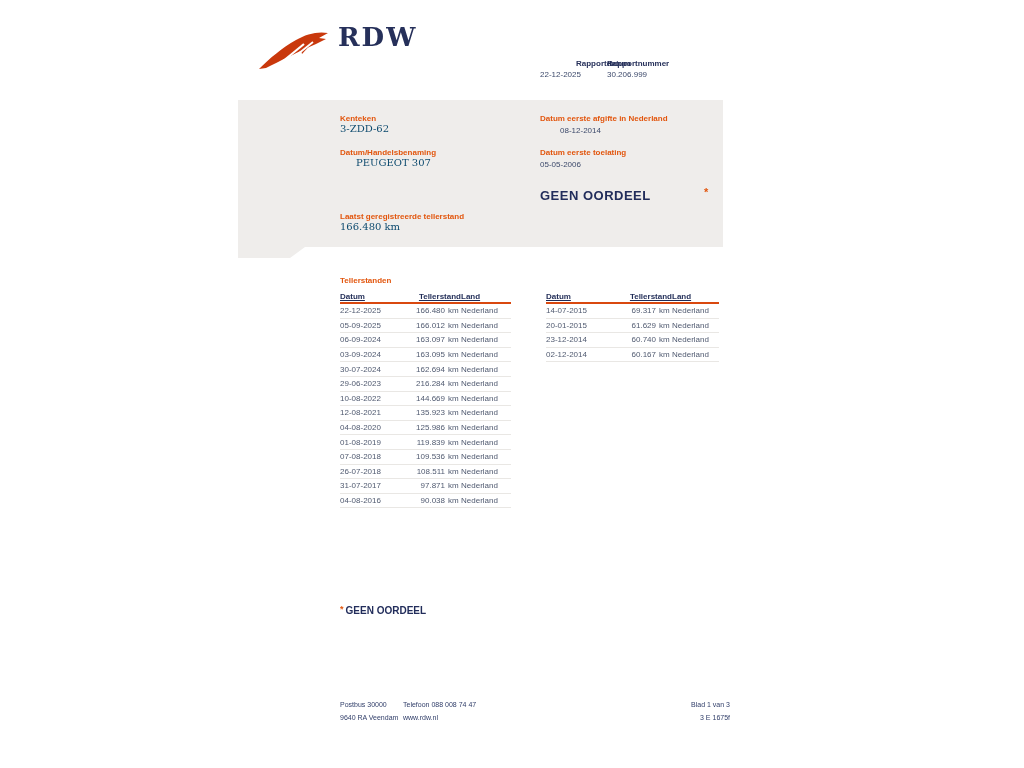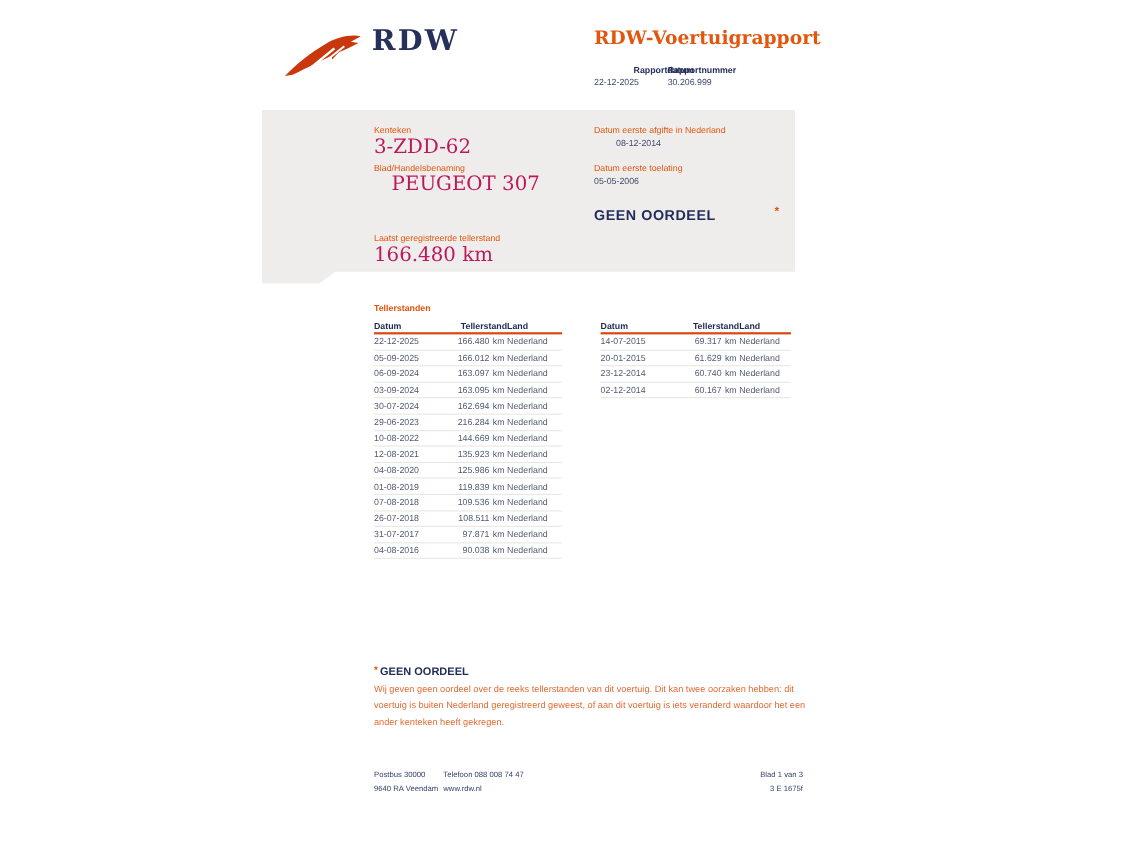--- a/index.html
+++ b/index.html
@@ -11,35 +11,35 @@
   #rdw-wordmark{left:338px;top:22px;font-family:"DejaVu Serif",serif;font-size:26px;
        font-weight:600;letter-spacing:2px;color:#26305a;}
   #report-title{left:540px;top:25px;font-family:"DejaVu Serif",serif;font-size:17px;
        font-weight:700;color:#e2560e;}
   .meta-label{font-size:8px;font-weight:700;color:#26305a;}
   .meta-value{font-size:8px;color:#3d4a6b;}
 
   
   #vehicle-panel{left:238px;top:100px;width:485px;height:158px;background:#efedeb;
        clip-path:polygon(0 0,485px 0,485px 147px,67px 147px,52px 158px,0 158px);}
-  .fld-label{position:absolute;font-size:8px;font-weight:400;color:#e2560e;}
-  .fld-value-big{position:absolute;font-family:"DejaVu Serif",serif;font-size:18px;
-       font-weight:500;color:#be185d;text-align:center;}
+  .fld-label{position:absolute;font-size:8px;font-weight:700;color:#e2560e;}
+  .fld-value-big{position:absolute;font-family:"DejaVu Serif",serif;font-size:10px;
+       font-weight:500;color:#0c4a6e;text-align:center;}
   .fld-value-sm{position:absolute;font-size:8px;color:#3d4a6b;}
   #verdict{position:absolute;left:302px;top:88px;font-size:13px;font-weight:700;
        letter-spacing:0.5px;color:#222d5b;}
   #verdict-mark{position:absolute;left:466px;top:86px;font-size:11px;font-weight:700;color:#e2560e;}
 
   
   .ttable{position:absolute;top:289px;}
   #table-left{left:340px;width:171px;}
   #table-right{left:546px;width:173px;}
   .ttitle{position:absolute;left:340px;top:276px;font-size:8px;font-weight:700;color:#e2560e;}
   .thead{display:flex;align-items:flex-end;height:12px;border-bottom:2px solid #d9480f;
-       font-size:8px;font-weight:700;color:#1f2b56;padding-bottom:1px;}
+       font-size:8px;font-weight:700;color:#1f2b56;padding-bottom:1px;text-decoration:underline;}
   .trow{display:flex;align-items:center;height:14.6px;border-bottom:1px solid #e9e7e4;
        font-size:8px;color:#505a70;box-sizing:border-box;}
   .c-date{width:70px;text-align:left;}
   .c-val{width:51px;text-align:right;display:flex;}
   .c-val .num{width:35px;text-align:right;display:inline-block;}
   #table-right .c-val .num{width:40px;}
   #table-right .c-val{width:56px;}
   .c-val .unit{width:16px;text-align:left;padding-left:3px;display:inline-block;box-sizing:border-box;}
   .th-val{width:51px;text-align:right;}
   #table-right .th-val{width:56px;}
@@ -62,30 +62,29 @@
 <div id="doc">
 
   <svg class="abs" style="left:256px;top:24px;" width="78" height="48" viewBox="0 0 78 48">
     <path d="M3 45 C14 34 26 24 40 16 C50 10 62 7 72 9 L63 14 L70 15 L60 20 C44 27 22 38 10 44 Z" fill="#c9380c"></path>
     <path d="M44 22 L58 17 L46 30 Z" fill="#c9380c"></path>
     <line x1="26" y1="38" x2="48" y2="20" stroke="#ffffff" stroke-width="2.2"></line>
     <line x1="37" y1="34" x2="57" y2="18" stroke="#ffffff" stroke-width="1.8"></line>
   </svg>
   <div class="abs" id="rdw-wordmark">RDW</div>
 
-  <div class="abs" id="report-title">RDW-Voertuigrapport</div>
   <div class="abs meta-label" style="left:540px;top:59px;padding-left:36px;">Rapportdatum</div>
   <div class="abs meta-label" style="left:607px;top:59px;">Rapportnummer</div>
   <div class="abs meta-value" style="left:540px;top:70px;">22-12-2025</div>
   <div class="abs meta-value" style="left:607px;top:70px;">30.206.999</div>
 
   <div class="abs" id="vehicle-panel">
     <div class="fld-label" style="left:102px;top:14px;">Kenteken</div>
     <div class="fld-value-big" style="left:102px;top:23px;">3-ZDD-62</div>
-    <div class="fld-label" style="left:102px;top:48px;">Blad/Handelsbenaming</div>
+    <div class="fld-label" style="left:102px;top:48px;">Datum/Handelsbenaming</div>
     <div class="fld-value-big" style="left:118px;top:57px;">PEUGEOT 307</div>
     <div class="fld-label" style="left:102px;top:112px;">Laatst geregistreerde tellerstand</div>
     <div class="fld-value-big" style="left:102px;top:121px;">166.480 km</div>
 
     <div class="fld-label" style="left:302px;top:14px;">Datum eerste afgifte in Nederland</div>
     <div class="fld-value-sm" style="left:302px;top:26px;padding-left:20px;">08-12-2014</div>
     <div class="fld-label" style="left:302px;top:48px;">Datum eerste toelating</div>
     <div class="fld-value-sm" style="left:302px;top:60px;">05-05-2006</div>
 
     <div id="verdict">GEEN OORDEEL</div>
@@ -254,21 +253,20 @@
             <span class="unit">km</span>
           </span>
           <span class="c-land">Nederland</span>
         </div>
       </div>
   </div>
 
   <div class="abs" id="footnote-title">
     <span class="mark">*</span><span>GEEN OORDEEL</span>
   </div>
-  <div class="abs" id="footnote-body">Wij geven geen oordeel over de reeks tellerstanden van dit voertuig. Dit kan twee oorzaken hebben: dit voertuig is buiten Nederland geregistreerd geweest, of aan dit voertuig is iets veranderd waardoor het een ander kenteken heeft gekregen.</div>
 
   <div class="abs foot" style="left:340px;top:701px;">
     <div>Postbus 30000</div>
     <div>9640 RA Veendam</div>
   </div>
   <div class="abs foot" style="left:403px;top:701px;">
     <div>Telefoon 088 008 74 47</div>
     <div>www.rdw.nl</div>
   </div>
   <div class="abs foot" id="foot-right" style="left:640px;top:701px;">

